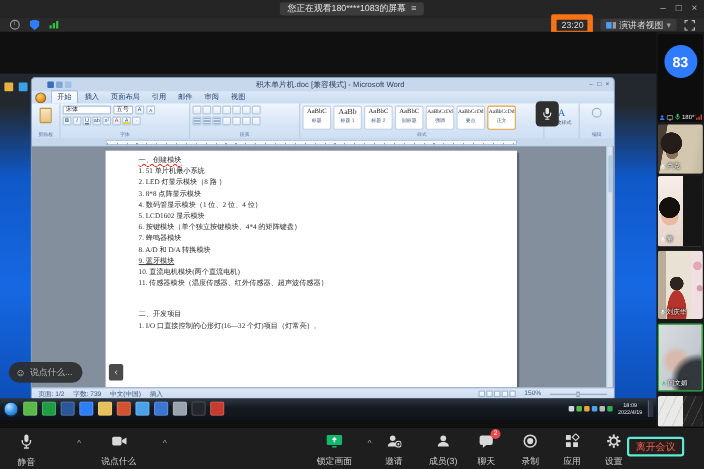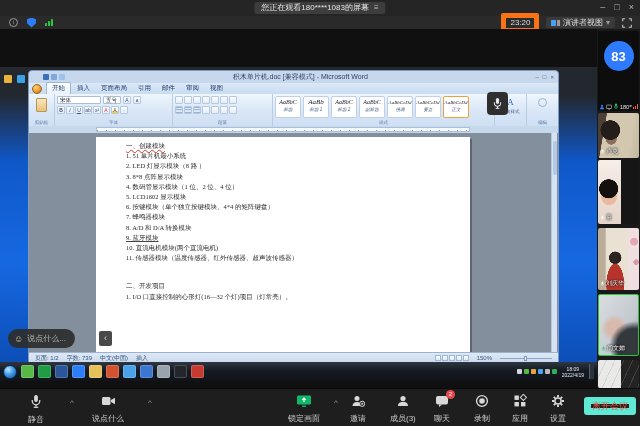--- a/index.html
+++ b/index.html
@@ -36,21 +36,21 @@
   .tabsrow{left:0;top:12px;width:100%;height:11px;background:linear-gradient(#dbe8f7,#c9dcf0);display:flex;align-items:flex-end;gap:1px;padding-left:2px;}
   .orb{width:10px;height:10px;border-radius:50%;background:radial-gradient(circle at 35% 30%,#ffd36b,#f09a2e 55%,#b05f18);border:1px solid #8a6a2a;margin:0 3px 0 1px;}
   .wtab{font-size:6.5px;color:#1f3b66;padding:1px 5px 1px;border-radius:2px 2px 0 0;}
   .wtab.active{background:linear-gradient(#fdfefe,#e8f1fb);border:1px solid #9cb6d6;border-bottom:none;color:#16335e;}
   .ribbon{left:0;top:23px;width:100%;height:32px;background:linear-gradient(#eef5fd,#d7e5f6 60%,#cfe0f3);display:flex;}
   .rgroup{position:relative;height:100%;border-right:1px solid #b9cce2;padding:2px 2px 7px;}
   .rlabel{position:absolute;bottom:1px;left:0;width:100%;text-align:center;font-size:4.5px;color:#5b7aa6;}
   .selbox{background:#fff;border:1px solid #a9bfda;border-radius:1px;font-size:5.5px;color:#223;height:8px;line-height:7px;padding:0 2px;display:inline-block;}
   .tbn{display:inline-block;width:8px;height:8px;background:linear-gradient(#fcfdff,#e3edf8);border:1px solid #b5c8de;border-radius:1px;
        font-size:5px;line-height:7px;text-align:center;color:#35507c;vertical-align:top;}
-  .chip{width:26px;height:22px;background:#fff;border:1px solid #c0d0e4;border-radius:2px;text-align:center;padding-top:1px;font-style:italic;}
+  .chip{width:26px;height:22px;background:#fff;border:1px solid #c0d0e4;border-radius:2px;text-align:center;padding-top:1px;}
   .chip.sel{border:1.5px solid #e8a33d;}
   .chip .s{font-family:"Liberation Serif",serif;font-size:6px;color:#223;display:block;line-height:9px;}
   .chip .l{font-size:4.5px;color:#44597c;display:block;line-height:6px;}
   .ruler{left:0;top:55px;width:100%;height:7px;background:#c6d8ec;}
   .ruler .band{position:absolute;left:67px;top:1px;width:374px;height:5px;background:#f6fafe;border:1px solid #a9bfda;
     background-image:repeating-linear-gradient(90deg,#8aa2c2 0 1px,transparent 1px 9px);background-size:100% 2px;background-position:0 2px;background-repeat:no-repeat;}
   .docwrap{left:0;top:62px;width:100%;height:219px;background:#848f9e;overflow:hidden;}
   .page{position:absolute;left:67px;top:4px;width:374px;height:230px;background:#fff;box-shadow:2px 2px 0 #5c6673;}
   .dtitle{margin-top:6px;text-align:center;font-family:"Liberation Serif","DejaVu Serif",serif;font-size:14px;letter-spacing:2px;color:#1d1d1d;}
   .caretline{display:inline-block;width:1px;height:12px;background:#333;vertical-align:-2px;margin-right:1px;}
@@ -97,21 +97,21 @@
   .redsig{display:inline-flex;align-items:flex-end;gap:0.5px;}
   .redsig i{display:block;width:1.5px;background:#ff5a45;}
   .nametag{position:absolute;left:2px;bottom:2px;display:flex;align-items:center;gap:1px;color:#fff;font-size:6px;text-shadow:0 0 2px #000,0 0 2px #000;white-space:nowrap;}
 
   
   .btoolbar{left:0;top:388px;width:640px;height:38px;background:#1e1e1e;border-top:1px solid #0a0a0a;}
   .tbi{position:absolute;top:5px;text-align:center;color:#cfcfcf;}
   .tbi .lb{font-size:8px;margin-top:1px;white-space:nowrap;}
   .tbcaret{position:absolute;top:9px;color:#9a9a9a;font-size:8px;}
   .badge{position:absolute;top:-4px;right:-6px;background:#e5484d;color:#fff;border-radius:6px;font-size:6px;line-height:9px;min-width:9px;padding:0 1px;}
-  .leavebtn{position:absolute;right:4px;top:8px;width:52px;height:18px;border:7px solid #5eead4;border-radius:3px;color:#e8604f;
+  .leavebtn{position:absolute;right:18px;top:8px;width:52px;height:18px;border:2px solid #5eead4;border-radius:3px;color:#e8604f;
             font-size:9px;display:flex;align-items:center;justify-content:center;background:rgba(60,30,28,.25);}
 </style>
 </head>
 <body>
 
 <div class="app">
 
   <div class="abs titlebar">
     <div class="abs banner">
       <span>您正在观看180****1083的屏幕</span>
@@ -445,21 +445,21 @@
     <div class="tile" style="top:331px;height:28px;background:
         repeating-linear-gradient(115deg, transparent 0 7px, rgba(150,150,150,.25) 7px 8px),
         linear-gradient(90deg,#e9e9e7 0 55%,#232323 55%);">
       <div class="nametag">
           <span></span>
         </div>
     </div>
   </div>
 
   <div class="abs btoolbar">
-    <div class="tbi" style="left:28px;">
+    <div class="tbi" style="left:16px;">
       <svg width="14" height="15" viewBox="0 0 14 16">
           <rect x="5" y="1" width="4" height="7.5" rx="2" fill="#d8d8d8"></rect>
           <path d="M3 6.5v1a4 4 0 0 0 8 0v-1" fill="none" stroke="#d8d8d8" stroke-width="1.3"></path>
           <line x1="7" y1="11.5" x2="7" y2="13.6" stroke="#d8d8d8" stroke-width="1.3"></line>
           <line x1="4.6" y1="14.2" x2="9.4" y2="14.2" stroke="#d8d8d8" stroke-width="1.3"></line>
         </svg>
       <div class="lb">静音</div>
     </div>
     <div class="tbcaret" style="left:70px;">^</div>
 

